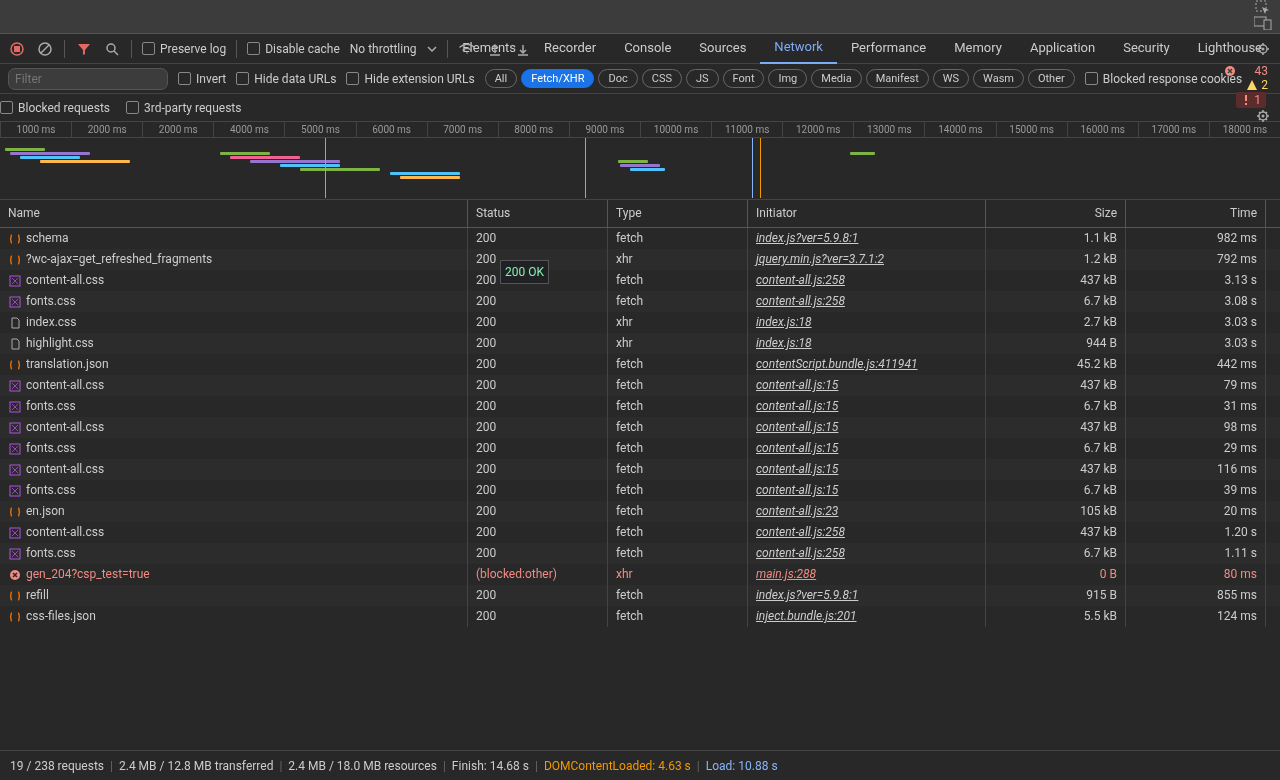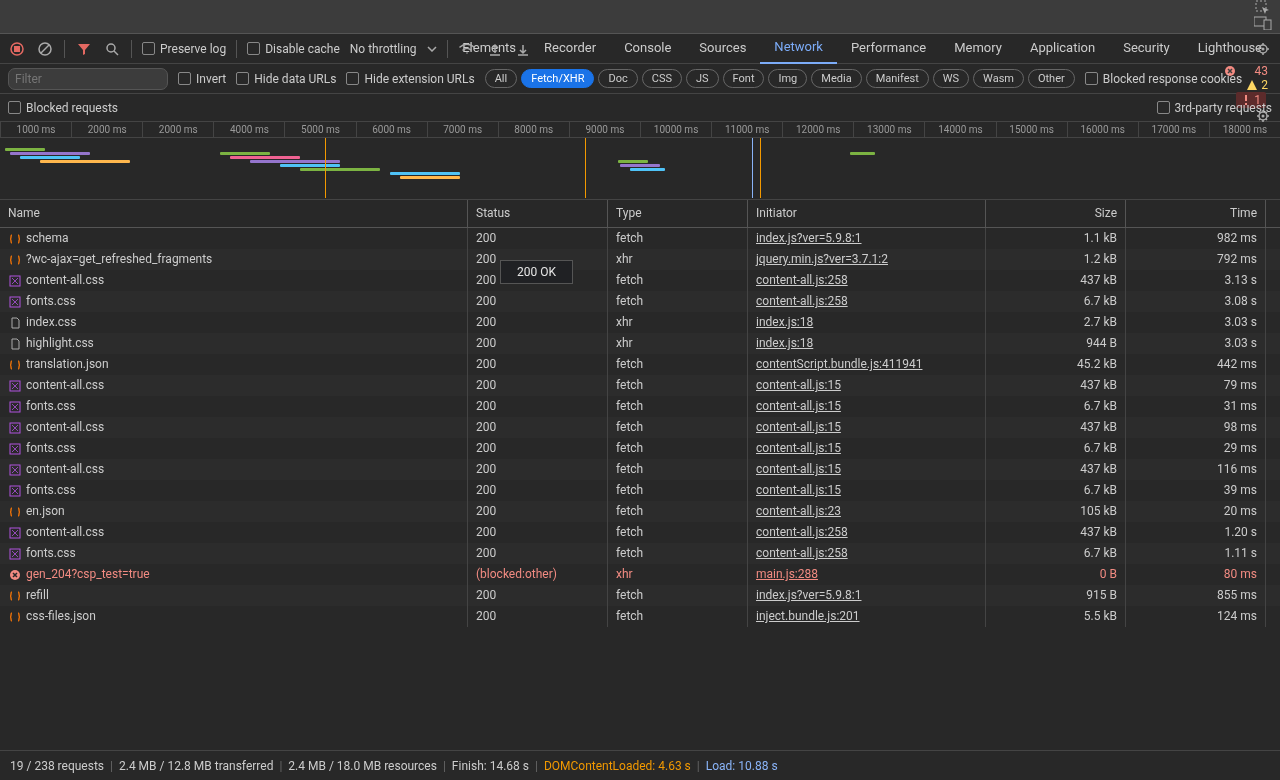--- a/index.html
+++ b/index.html
@@ -17,21 +17,21 @@
 .toolbar .divider{width:1px;height:18px;background:#555;}
 .toolbar .chk{display:flex;align-items:center;gap:5px;}
 .toolbar .chk input{width:13px;height:13px;appearance:none;border:1px solid #888;border-radius:2px;background:#282828;}
 .toolbar .right{margin-left:auto;}
 .filters{display:flex;align-items:center;height:30px;background:#282828;border-bottom:1px solid #444;padding:0 8px;gap:10px;flex-wrap:wrap;}
 .filters input[type=text]{background:#3c3c3c;border:1px solid #555;color:#ccc;padding:3px 6px;width:160px;border-radius:7px;}
 .filters .chk{display:flex;align-items:center;gap:5px;}
 .filters .chk input{width:13px;height:13px;appearance:none;border:1px solid #888;border-radius:2px;}
 .pill{padding:2px 9px;border-radius:10px;border:1px solid #666;cursor:pointer;font-size:11px;}
 .pill.active{background:#1a73e8;border-color:#1a73e8;color:#fff;}
-.filters2{display:flex;align-items:center;height:28px;background:#282828;border-bottom:1px solid #444;padding:0 8px;gap:2px;justify-content:space-between;}
+.filters2{display:flex;align-items:center;height:28px;background:#282828;border-bottom:1px solid #444;padding:0 0;gap:16px;}
 .filters2 .chk{display:flex;align-items:center;gap:5px;}
 .filters2 .chk input{width:13px;height:13px;appearance:none;border:1px solid #888;border-radius:2px;}
 .timeline{height:78px;background:#282828;border-bottom:1px solid #444;position:relative;overflow:hidden;}
 .timeline .ticks{display:flex;height:16px;border-bottom:1px solid #444;}
 .timeline .tick{flex:1;text-align:center;color:#999;font-size:10px;border-left:1px solid #444;padding-top:2px;}
 .timeline .bars{position:relative;height:60px;}
 .timeline .bar{position:absolute;height:3px;border-radius:1px;}
 .table-header{display:flex;height:28px;background:#282828;border-bottom:1px solid #555;}
 .th{border-right:1px solid #555;padding:6px 8px;color:#ccc;font-weight:400;}
 .c-name{width:468px;}
@@ -39,24 +39,24 @@
 .c-type{width:140px;}
 .c-init{width:238px;}
 .c-size{width:140px;text-align:right;}
 .c-time{width:140px;text-align:right;}
 .table-body{height:452px;overflow-y:auto;}
 .row{display:flex;height:21px;align-items:center;}
 .row:nth-child(odd){background:#2c2c2c;}
 .row:nth-child(even){background:#282828;}
 .td{border-right:1px solid #444;padding:0 8px;overflow:hidden;white-space:nowrap;text-overflow:ellipsis;height:21px;line-height:21px;}
 .td.c-name{display:flex;align-items:center;gap:5px;}
-.td.c-init span{text-decoration:underline;cursor:pointer;}
+.td.c-init span{text-decoration:underline;cursor:pointer;font-style:italic;}
 .row.error .td{color:#f28b82;}
 .icon-small{width:13px;height:13px;flex-shrink:0;display:inline-flex;align-items:center;justify-content:center;}
-.tooltip{position:absolute;background:#202124;border:1px solid #555;padding:4px 16px;color:#e5e5e5;z-index:100;}
+.tooltip{position:absolute;background:#202124;border:1px solid #555;padding:4px 4px;color:#86efac;z-index:100;}
 .status-bar{position:absolute;bottom:0;left:0;right:0;height:30px;background:#282828;border-top:1px solid #444;display:flex;align-items:center;padding:0 10px;gap:6px;font-size:12px;}
 .status-bar .sdiv{color:#666;}
 .status-bar .dom{color:#f29900;}
 .status-bar .dom .v{color:#f29900;}
 .status-bar .load{color:#8ab4f8;}
 svg{display:block;}
 </style>
 </head>
 <body>
 

